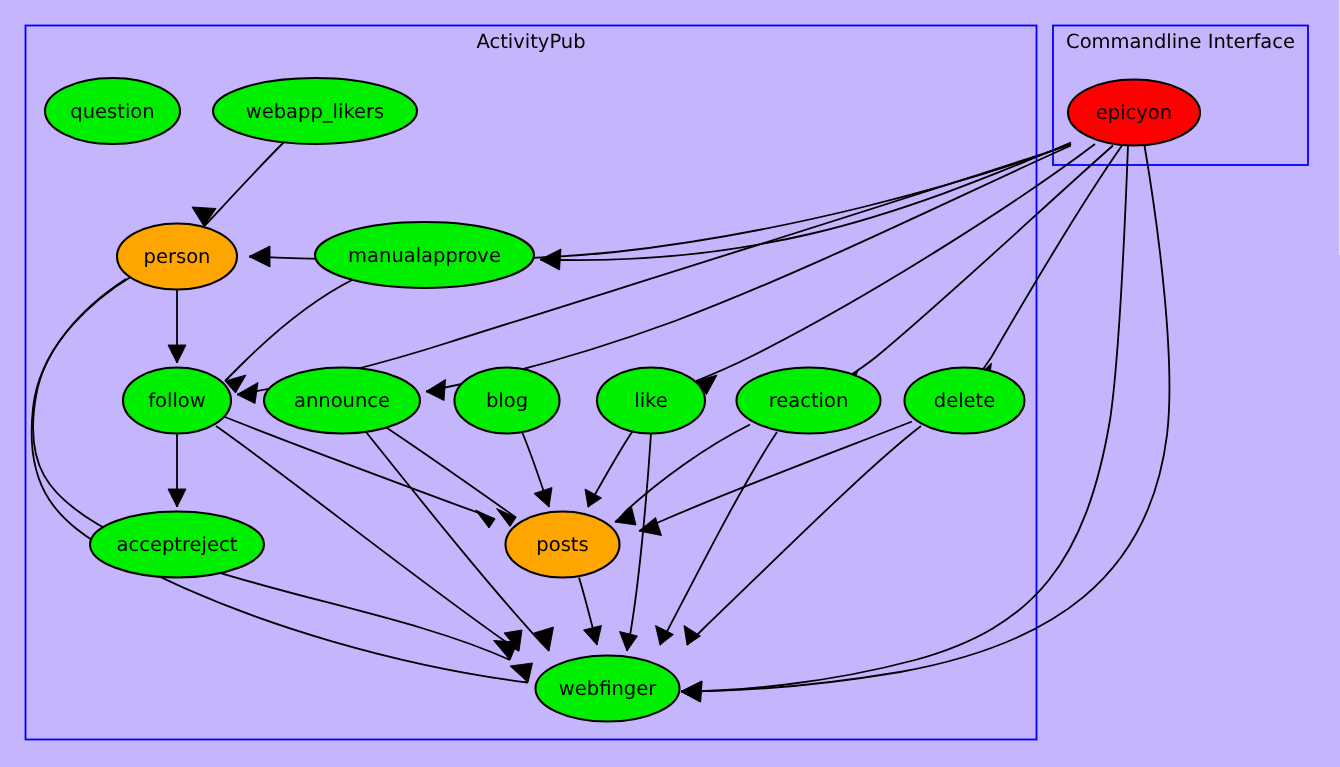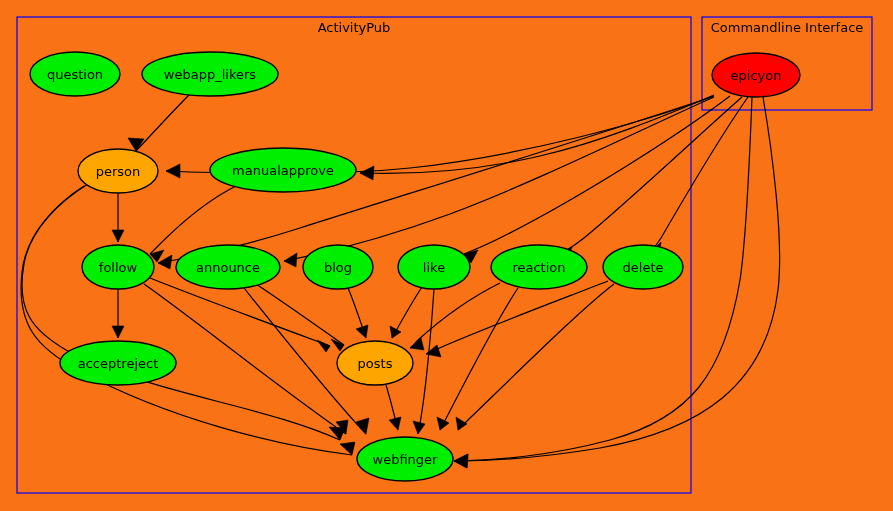--- a/index.html
+++ b/index.html
@@ -7,21 +7,21 @@
     padding: 0;
     background: #ffffff;
   }
   body {
     font-family: "DejaVu Sans", sans-serif;
   }
   #diagram-root {
     position: relative;
     width: 893px;
     height: 511px;
-    background: #f97316;
+    background: #c4b5fd;
     overflow: hidden;
   }
   svg#graph {
     display: block;
     width: 893px;
     height: 511px;
   }
   .cluster-rect {
     fill: none;
     stroke: #0000ff;

